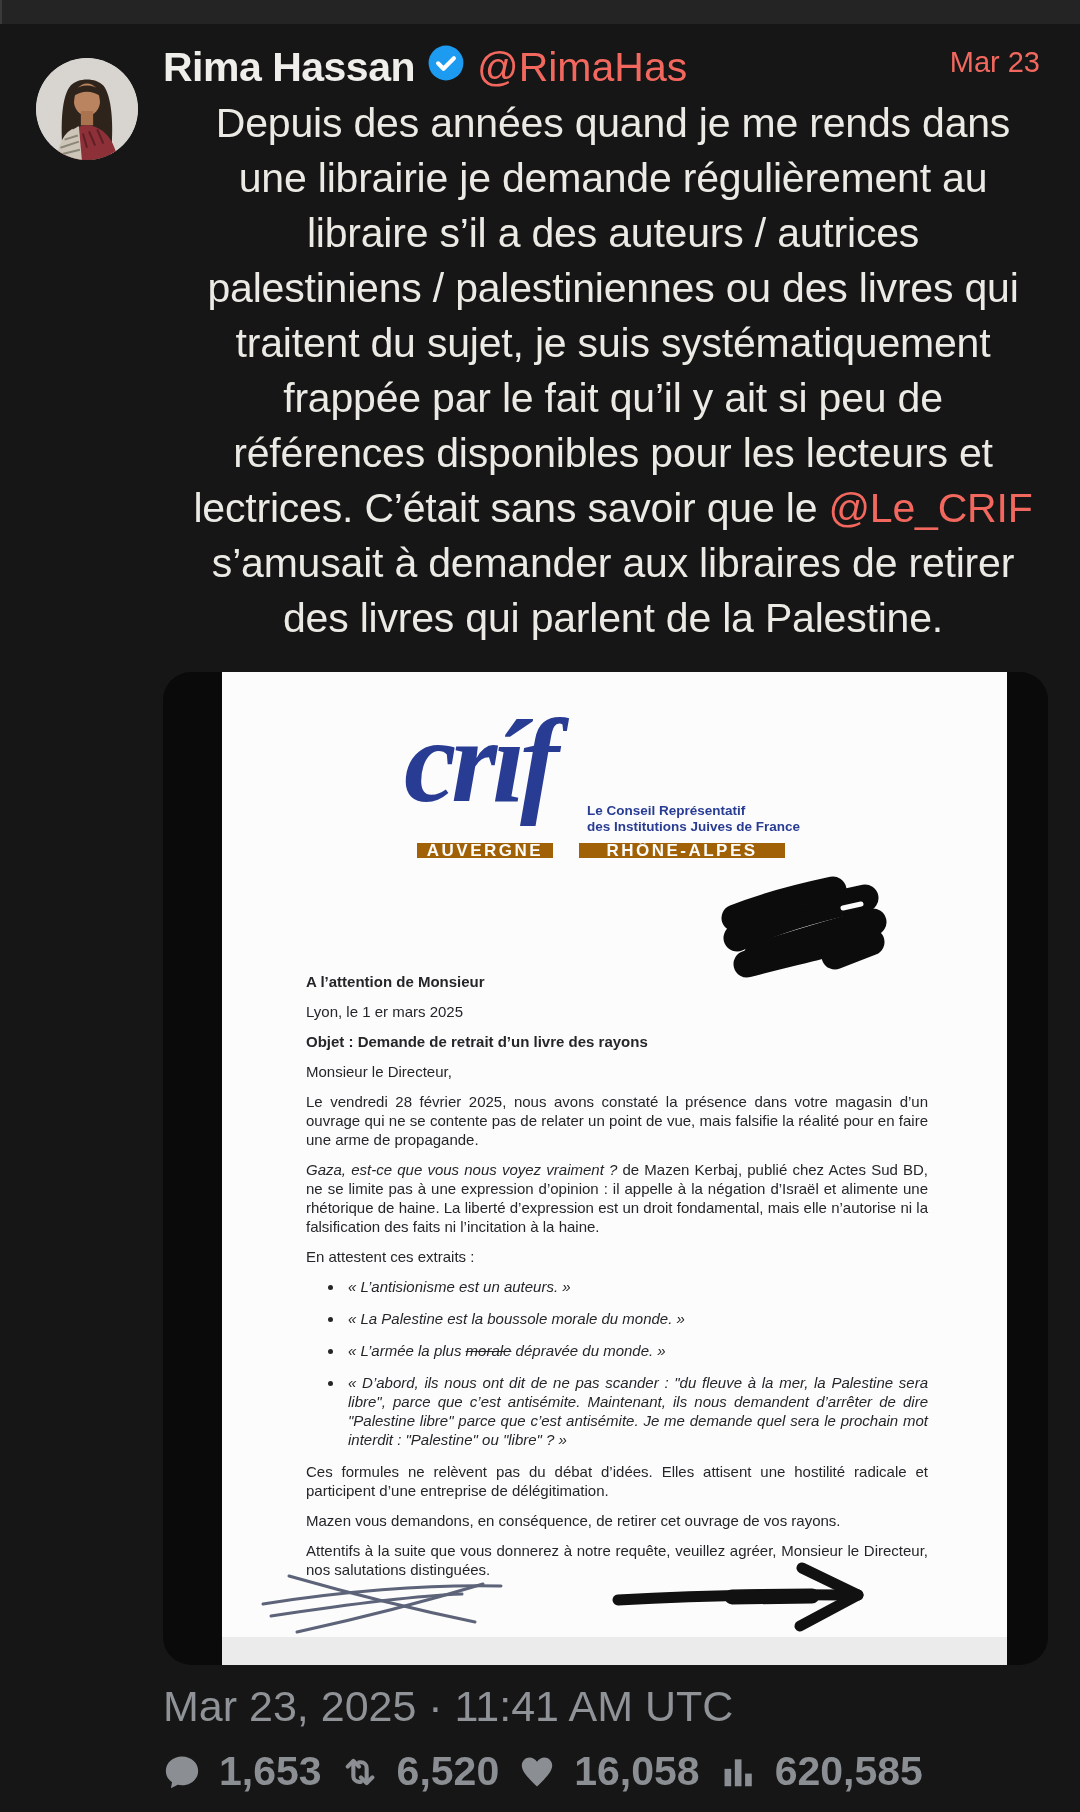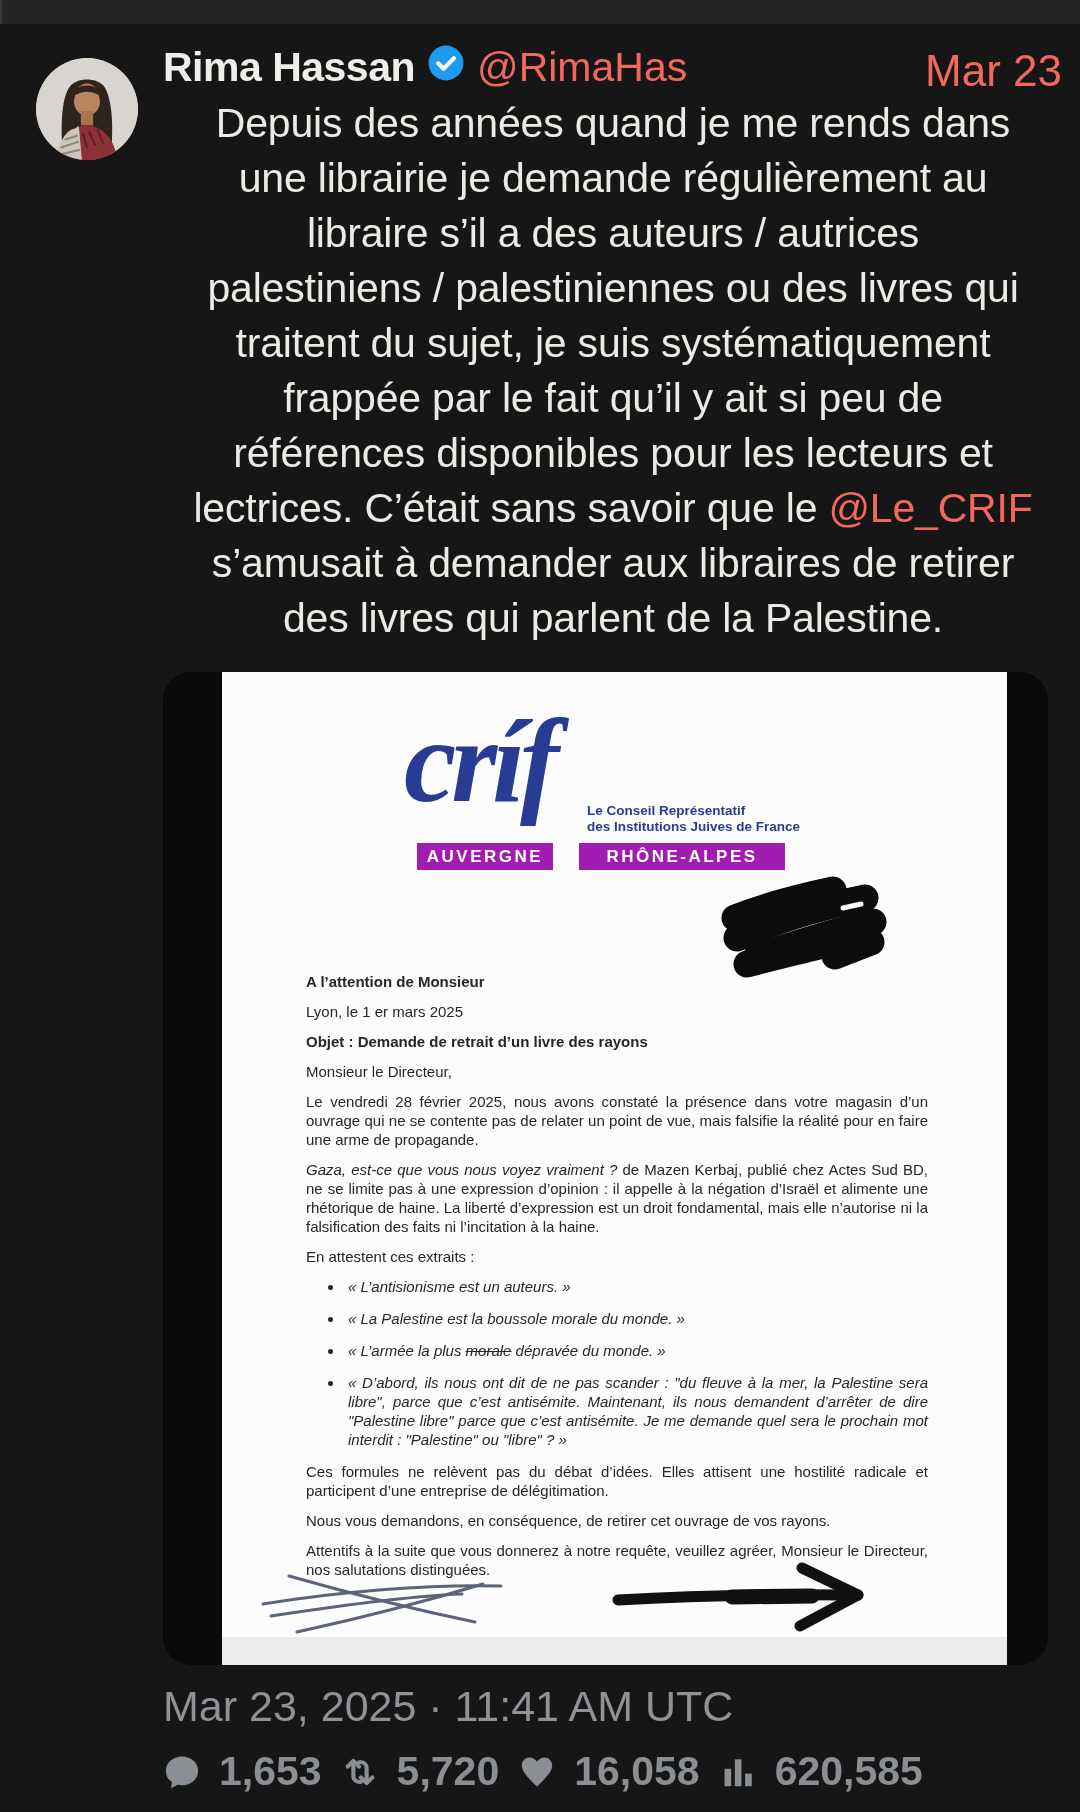--- a/index.html
+++ b/index.html
@@ -4,38 +4,38 @@
 <style>
   html,body{margin:0;padding:0;background:#161616;}
   body{width:1080px;height:1812px;overflow:hidden;position:relative;
        font-family:"Liberation Sans",sans-serif;-webkit-font-smoothing:antialiased;}
   .topbar{position:absolute;left:0;top:0;width:1080px;height:24px;background:#242424;border-left:2px solid #3a3a3a;}
   
   .header{position:absolute;left:163px;top:44px;display:flex;align-items:flex-start;gap:12px;}
   .display-name{color:#f0eeea;font-size:41px;font-weight:700;letter-spacing:-.5px;}
   .badge{width:38px;height:38px;display:inline-block;}
   .handle{color:#f2685e;font-size:41px;font-weight:400;}
-  .tweet-date{position:absolute;right:18px;top:46px;color:#f2685e;font-size:44px;}
+  .tweet-date{position:absolute;right:40px;top:46px;color:#f2685e;font-size:29px;}
   .avatar{position:absolute;left:36px;top:58px;width:102px;height:102px;border-radius:50%;overflow:hidden;background:#d8d5d1;}
   
   .tweet-text{position:absolute;left:163px;top:96px;width:900px;color:#eceae5;
               font-size:41px;line-height:55px;white-space:pre-wrap;letter-spacing:-.2px;text-align:center;}
   .tweet-text .mention{color:#f2685e;}
   
   .card{position:absolute;left:163px;top:672px;width:885px;height:993px;border-radius:28px;
         overflow:hidden;background:#0a0a0a;}
   .page{position:absolute;left:59px;top:0;width:785px;height:993px;background:#fcfcfc;}
   .page-bottom-strip{position:absolute;left:0;bottom:0;width:785px;height:28px;background:#ebebeb;}
   
   .crif-wordmark{position:absolute;left:182px;top:22px;font-family:"Liberation Serif",serif;
                  font-style:italic;font-weight:700;font-size:118px;color:#283c93;letter-spacing:-5px;z-index:3;}
   .crif-tagline{position:absolute;left:365px;top:131px;color:#283c93;font-size:13.5px;line-height:16px;font-weight:700;z-index:1;}
   .crif-banner{position:absolute;left:195px;top:171px;display:flex;z-index:1;}
-  .banner-seg{background:#a21caf;color:#fdfdfd;font-size:17px;font-weight:700;letter-spacing:2.5px;
-              height:27px;display:flex;align-items:center;justify-content:center;}
+  .banner-seg{background:#a16207;color:#fdfdfd;font-size:17px;font-weight:700;letter-spacing:2.5px;
+              height:15px;display:flex;align-items:center;justify-content:center;}
   .banner-seg.left{width:136px;}
   .banner-gap{width:26px;height:27px;background:transparent;}
   .banner-seg.right{width:206px;}
   
   .scribble{position:absolute;left:493px;top:196px;z-index:2;}
   
   .letter-body{position:absolute;left:84px;top:300px;width:622px;color:#26262a;
                font-size:15px;line-height:19px;}
   .letter-body .blk{margin:0 0 11px 0;}
   .bold{font-weight:700;}
@@ -128,21 +128,21 @@
       <div class="blk just">Le vendredi 28 février 2025, nous avons constaté la présence dans votre magasin d’un ouvrage qui ne se contente pas de relater un point de vue, mais falsifie la réalité pour en faire une arme de propagande.</div>
       <div class="blk just"><span class="italic">Gaza, est-ce que vous nous voyez vraiment ?</span><span> de Mazen Kerbaj, publié chez Actes Sud BD, ne se limite pas à une expression d’opinion : il appelle à la négation d’Israël et alimente une rhétorique de haine. La liberté d’expression est un droit fondamental, mais elle n’autorise ni la falsification des faits ni l’incitation à la haine.</span></div>
       <div class="blk">En attestent ces extraits :</div>
       <ul>
         <li>« L’antisionisme est un auteurs. »</li>
         <li>« La Palestine est la boussole morale du monde. »</li>
         <li><span>« L’armée la plus </span><span class="struck">morale</span><span> dépravée du monde. »</span></li>
         <li class="just">« D’abord, ils nous ont dit de ne pas scander : "du fleuve à la mer, la Palestine sera libre", parce que c’est antisémite. Maintenant, ils nous demandent d’arrêter de dire "Palestine libre" parce que c’est antisémite. Je me demande quel sera le prochain mot interdit : "Palestine" ou "libre" ? »</li>
       </ul>
       <div class="blk just">Ces formules ne relèvent pas du débat d’idées. Elles attisent une hostilité radicale et participent d’une entreprise de délégitimation.</div>
-      <div class="blk">Nous vous demandons, en conséquence, de retirer cet ouvrage de vos rayons.</div>
+      <div class="blk">Mazen vous demandons, en conséquence, de retirer cet ouvrage de vos rayons.</div>
       <div class="blk just">Attentifs à la suite que vous donnerez à notre requête, veuillez agréer, Monsieur le Directeur, nos salutations distinguées.</div>
     </div>
 
     <svg class="signature" width="250" height="80" viewBox="0 0 250 80">
       <g stroke="#5d6378" stroke-width="3" stroke-linecap="round" fill="none">
         <path d="M6 40 C80 28 170 20 244 22"></path>
         <path d="M32 12 C95 30 160 46 218 58"></path>
         <path d="M226 20 C160 40 95 56 40 68"></path>
         <path d="M14 52 C80 42 150 32 205 30"></path>
       </g>
@@ -172,21 +172,21 @@
   </div>
   <div class="stat">
     <svg viewBox="0 0 24 24">
       <g fill="none" stroke="#8b8f93" stroke-width="2.6" stroke-linecap="round" stroke-linejoin="round">
         <path d="M4.2 8.6 L7.8 5 L11.4 8.6"></path>
         <path d="M7.8 5.4 V14.6 a3.6 3.6 0 0 0 3.6 3.6 H12.6"></path>
         <path d="M19.8 15.4 L16.2 19 L12.6 15.4"></path>
         <path d="M16.2 18.6 V9.4 a3.6 3.6 0 0 0 -3.6 -3.6 H11.4"></path>
       </g>
     </svg>
-    <span class="num">5,720</span>
+    <span class="num">6,520</span>
   </div>
   <div class="stat">
     <svg viewBox="0 0 24 24">
       <path d="M12 21.2 C5.4 14.8 2.4 11.2 2.4 7.9 2.4 5 4.8 2.9 7.3 2.9 c1.9 0 3.6 1 4.7 2.7 1.1 -1.7 2.8 -2.7 4.7 -2.7 2.5 0 4.9 2.1 4.9 5 0 3.3 -3 6.9 -9.6 13.3 Z" fill="#8b8f93"></path>
     </svg>
     <span class="num">16,058</span>
   </div>
   <div class="stat">
     <svg viewBox="0 0 24 24">
       <g fill="#8b8f93">

